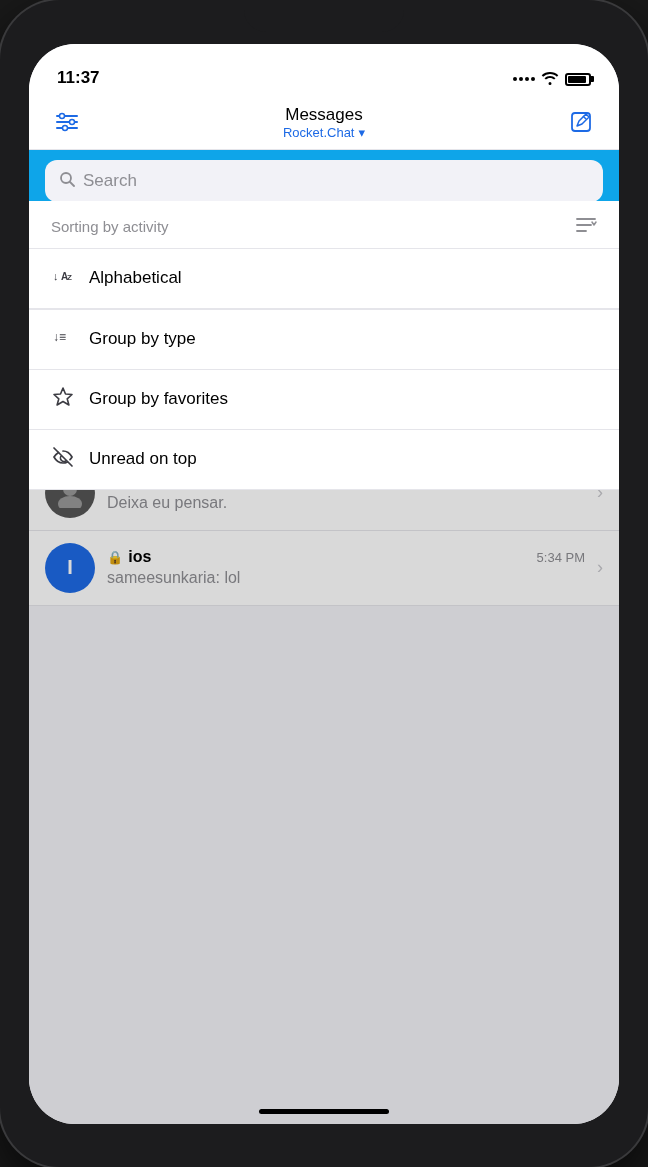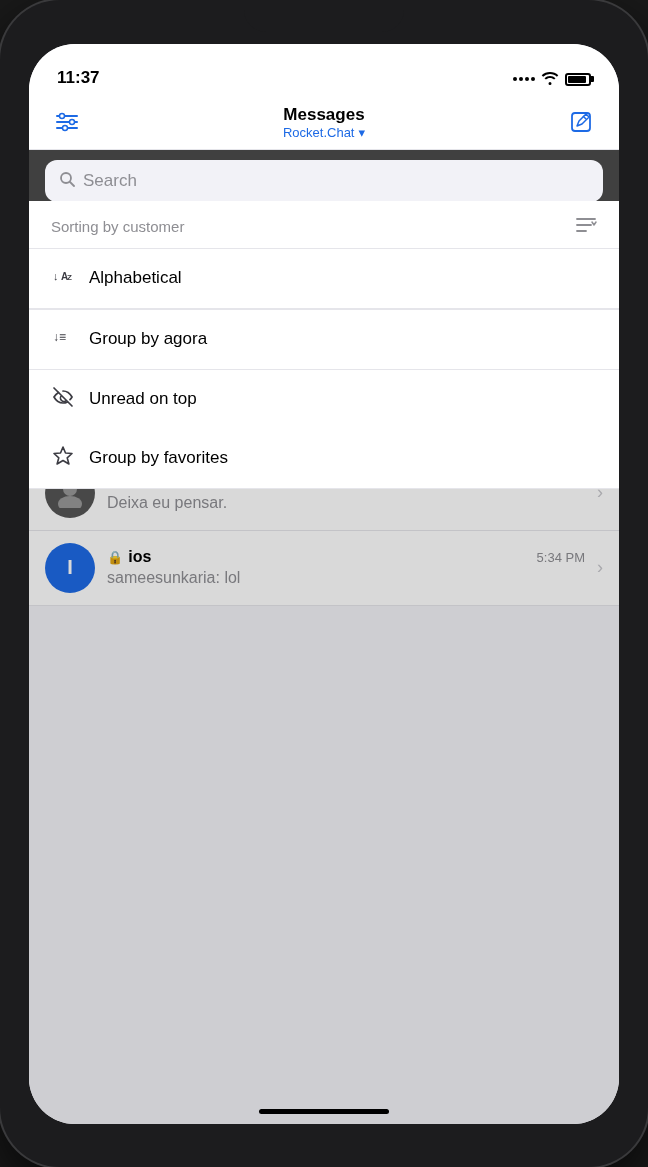--- a/index.html
+++ b/index.html
@@ -142,21 +142,21 @@
     }
 
     .nav-center {
       display: flex;
       flex-direction: column;
       align-items: center;
     }
 
     .nav-title {
       font-size: 17px;
-      font-weight: 700;
+      font-weight: 400;
       color: #000;
     }
 
     .nav-subtitle {
       display: flex;
       align-items: flex-start;
       gap: 4px;
       color: #1d6ae5;
       font-size: 13px;
       font-weight: 500;
@@ -166,21 +166,21 @@
       width: 32px;
       height: 32px;
       display: flex;
       align-items: center;
       justify-content: center;
       color: #1d6ae5;
     }
 
     
     .search-bar-container {
-      background: #404040;
+      background: #0ea5e9;
       padding: 10px 16px 14px;
     }
 
     .search-bar {
       background: #f2f2f7;
       border-radius: 12px;
       height: 42px;
       display: flex;
       align-items: center;
       padding: 0 14px;
@@ -548,21 +548,21 @@
           <div class="chat-preview">sameesunkaria: lol</div>
         </div>
         <span class="chevron-right">›</span>
       </div>
     </div>
 
     <div class="dropdown-overlay">
       <div class="dropdown-panel">
 
         <div class="sort-header">
-          <span class="sort-header-text">Sorting by customer</span>
+          <span class="sort-header-text">Sorting by activity</span>
           <span class="sort-header-icon">
             <svg width="22" height="18" viewBox="0 0 22 18" fill="none">
               <line x1="2" y1="4" x2="20" y2="4" stroke="#8e8e93" stroke-width="1.8" stroke-linecap="round"></line>
               <line x1="2" y1="10" x2="16" y2="10" stroke="#8e8e93" stroke-width="1.8" stroke-linecap="round"></line>
               <line x1="2" y1="16" x2="11" y2="16" stroke="#8e8e93" stroke-width="1.8" stroke-linecap="round"></line>
               <path d="M17 7l2 3 2-3" stroke="#8e8e93" stroke-width="1.5" stroke-linecap="round" stroke-linejoin="round"></path>
             </svg>
           </span>
         </div>
 
@@ -582,45 +582,45 @@
 
         <div style="height:1px;background:#e5e5ea;margin:0;"></div>
 
         <div class="menu-item">
           <div class="menu-item-left">
             <span class="menu-item-icon">
               <svg width="22" height="22" viewBox="0 0 22 22" fill="none">
                 <text x="1" y="15" font-size="12" fill="#3c3c43" font-family="sans-serif">↓≡</text>
               </svg>
             </span>
-            <span class="menu-item-label">Group by agora</span>
+            <span class="menu-item-label">Group by type</span>
+          </div>
+        </div>
+
+        <div class="menu-item">
+          <div class="menu-item-left">
+            <span class="menu-item-icon">
+              <svg width="22" height="22" viewBox="0 0 22 22" fill="none">
+                <polygon points="11,2 13.5,8 20,8.5 15.2,12.8 16.9,19 11,15.5 5.1,19 6.8,12.8 2,8.5 8.5,8" stroke="#3c3c43" stroke-width="1.6" fill="none" stroke-linejoin="round"></polygon>
+              </svg>
+            </span>
+            <span class="menu-item-label">Group by favorites</span>
           </div>
         </div>
 
         <div class="menu-item" style="border-bottom:none;">
           <div class="menu-item-left">
             <span class="menu-item-icon">
               <svg width="22" height="22" viewBox="0 0 22 22" fill="none">
                 <path d="M2 2l18 18M9.5 9.5a3.5 3.5 0 0 0 5 5" stroke="#3c3c43" stroke-width="1.7" stroke-linecap="round"></path>
                 <path d="M6.5 6.5C4.5 7.8 3 9.4 2 11c1.8 3.3 5 6 9 6 1.6 0 3.1-.4 4.4-1.1M11 5c4 0 7.2 2.7 9 6-.5.9-1.2 1.8-2 2.6" stroke="#3c3c43" stroke-width="1.7" stroke-linecap="round"></path>
               </svg>
             </span>
             <span class="menu-item-label">Unread on top</span>
           </div>
         </div>
-
-        <div class="menu-item">
-          <div class="menu-item-left">
-            <span class="menu-item-icon">
-              <svg width="22" height="22" viewBox="0 0 22 22" fill="none">
-                <polygon points="11,2 13.5,8 20,8.5 15.2,12.8 16.9,19 11,15.5 5.1,19 6.8,12.8 2,8.5 8.5,8" stroke="#3c3c43" stroke-width="1.6" fill="none" stroke-linejoin="round"></polygon>
-              </svg>
-            </span>
-            <span class="menu-item-label">Group by favorites</span>
-          </div>
-        </div>
       </div>
     </div>
 
     <div class="home-indicator"></div>
 
   </div>
 </div>
 
 </body></html>

